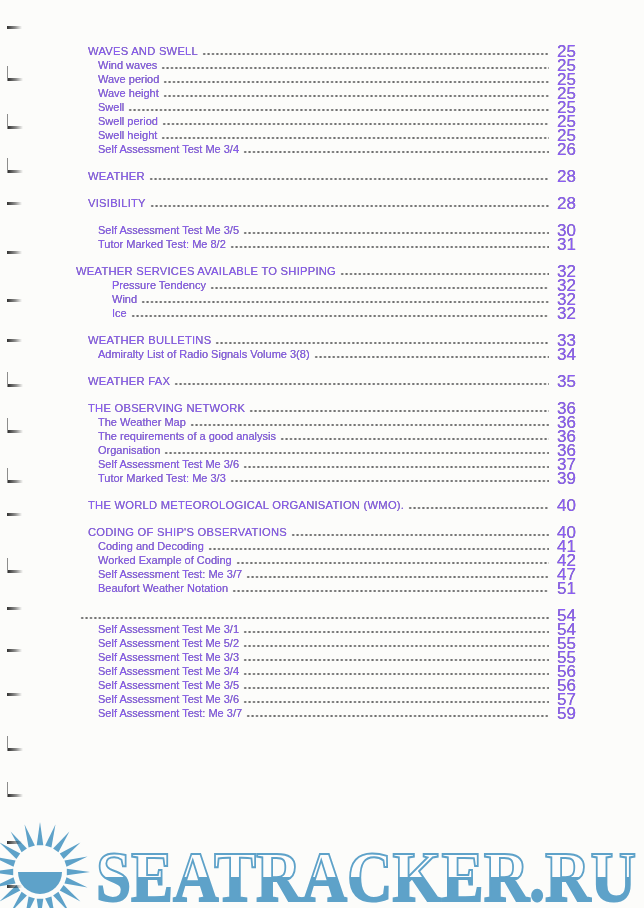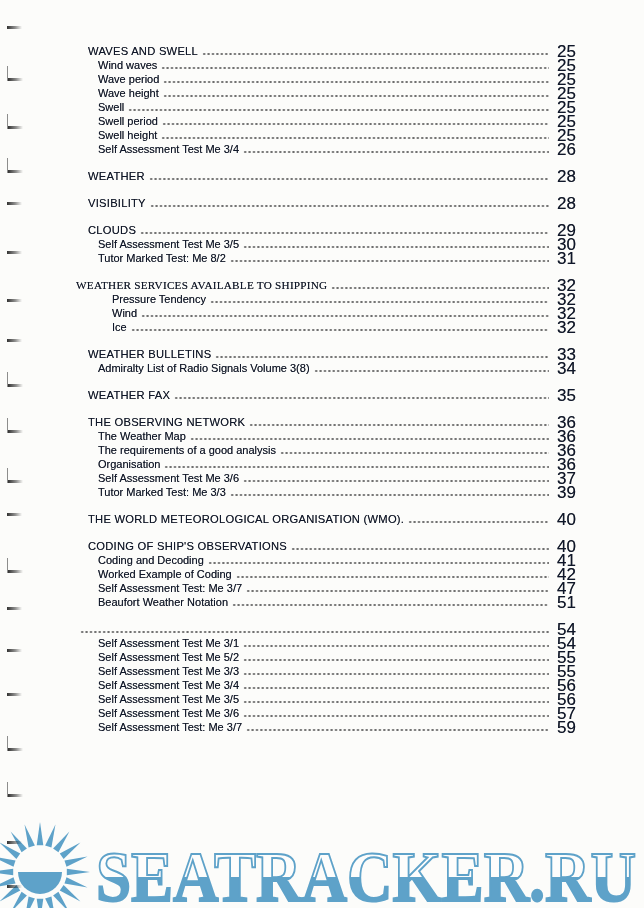--- a/index.html
+++ b/index.html
@@ -3,21 +3,21 @@
 <meta charset="utf-8">
 <style>
   html,body{margin:0;padding:0;}
   body{background:#ffffff;}
   .page{
     position:relative;
     width:644px;height:908px;
     background:#fcfcfa;
     overflow:hidden;
     font-family:"Liberation Sans", sans-serif;
-    color:#0f172a;
+    color:#8b5cf6;
   }
   
   .toc{
     position:absolute;
     top:44px;left:76px;right:68px;
   }
   .section{margin-top:13px;}
   .section:first-child{margin-top:0;}
   .row{
     display:flex;
@@ -30,21 +30,21 @@
   .row .label{
     white-space:nowrap;
     flex:0 0 auto;
   }
   .row.title-row .label{
     font-size:11.2px;
     letter-spacing:.25px;
     padding-left:12px;
   }
   .row.item-row .label{padding-left:22px;}
-  .section.wide .title-row .label{padding-left:0;font-family:Liberation Serif, serif;}
+  .section.wide .title-row .label{padding-left:0;}
   .section.wide .item-row .label{padding-left:36px;}
   .leader{
     flex:1 1 auto;
     height:4px;
     align-self:flex-end;
     margin:0 3px 2px 4px;
     background-image:radial-gradient(circle, #6c6c6c 0.9px, rgba(0,0,0,0) 1.25px);
     background-size:4.4px 4px;
     background-position:0 100%;
     background-repeat:repeat-x;
@@ -133,25 +133,20 @@
         </div>
       </div>
       <div class="section">
         <div class="row title-row">
           <span class="label">VISIBILITY</span>
           <span class="leader"></span>
           <span class="page-num">28</span>
         </div>
       </div>
       <div class="section">
-        <div class="row title-row">
-          <span class="label">CLOUDS</span>
-          <span class="leader"></span>
-          <span class="page-num">29</span>
-        </div>
         <div class="row item-row">
           <span class="label">Self Assessment Test Me 3/5</span>
           <span class="leader"></span>
           <span class="page-num">30</span>
         </div>
         <div class="row item-row">
           <span class="label">Tutor Marked Test:  Me 8/2</span>
           <span class="leader"></span>
           <span class="page-num">31</span>
         </div>

